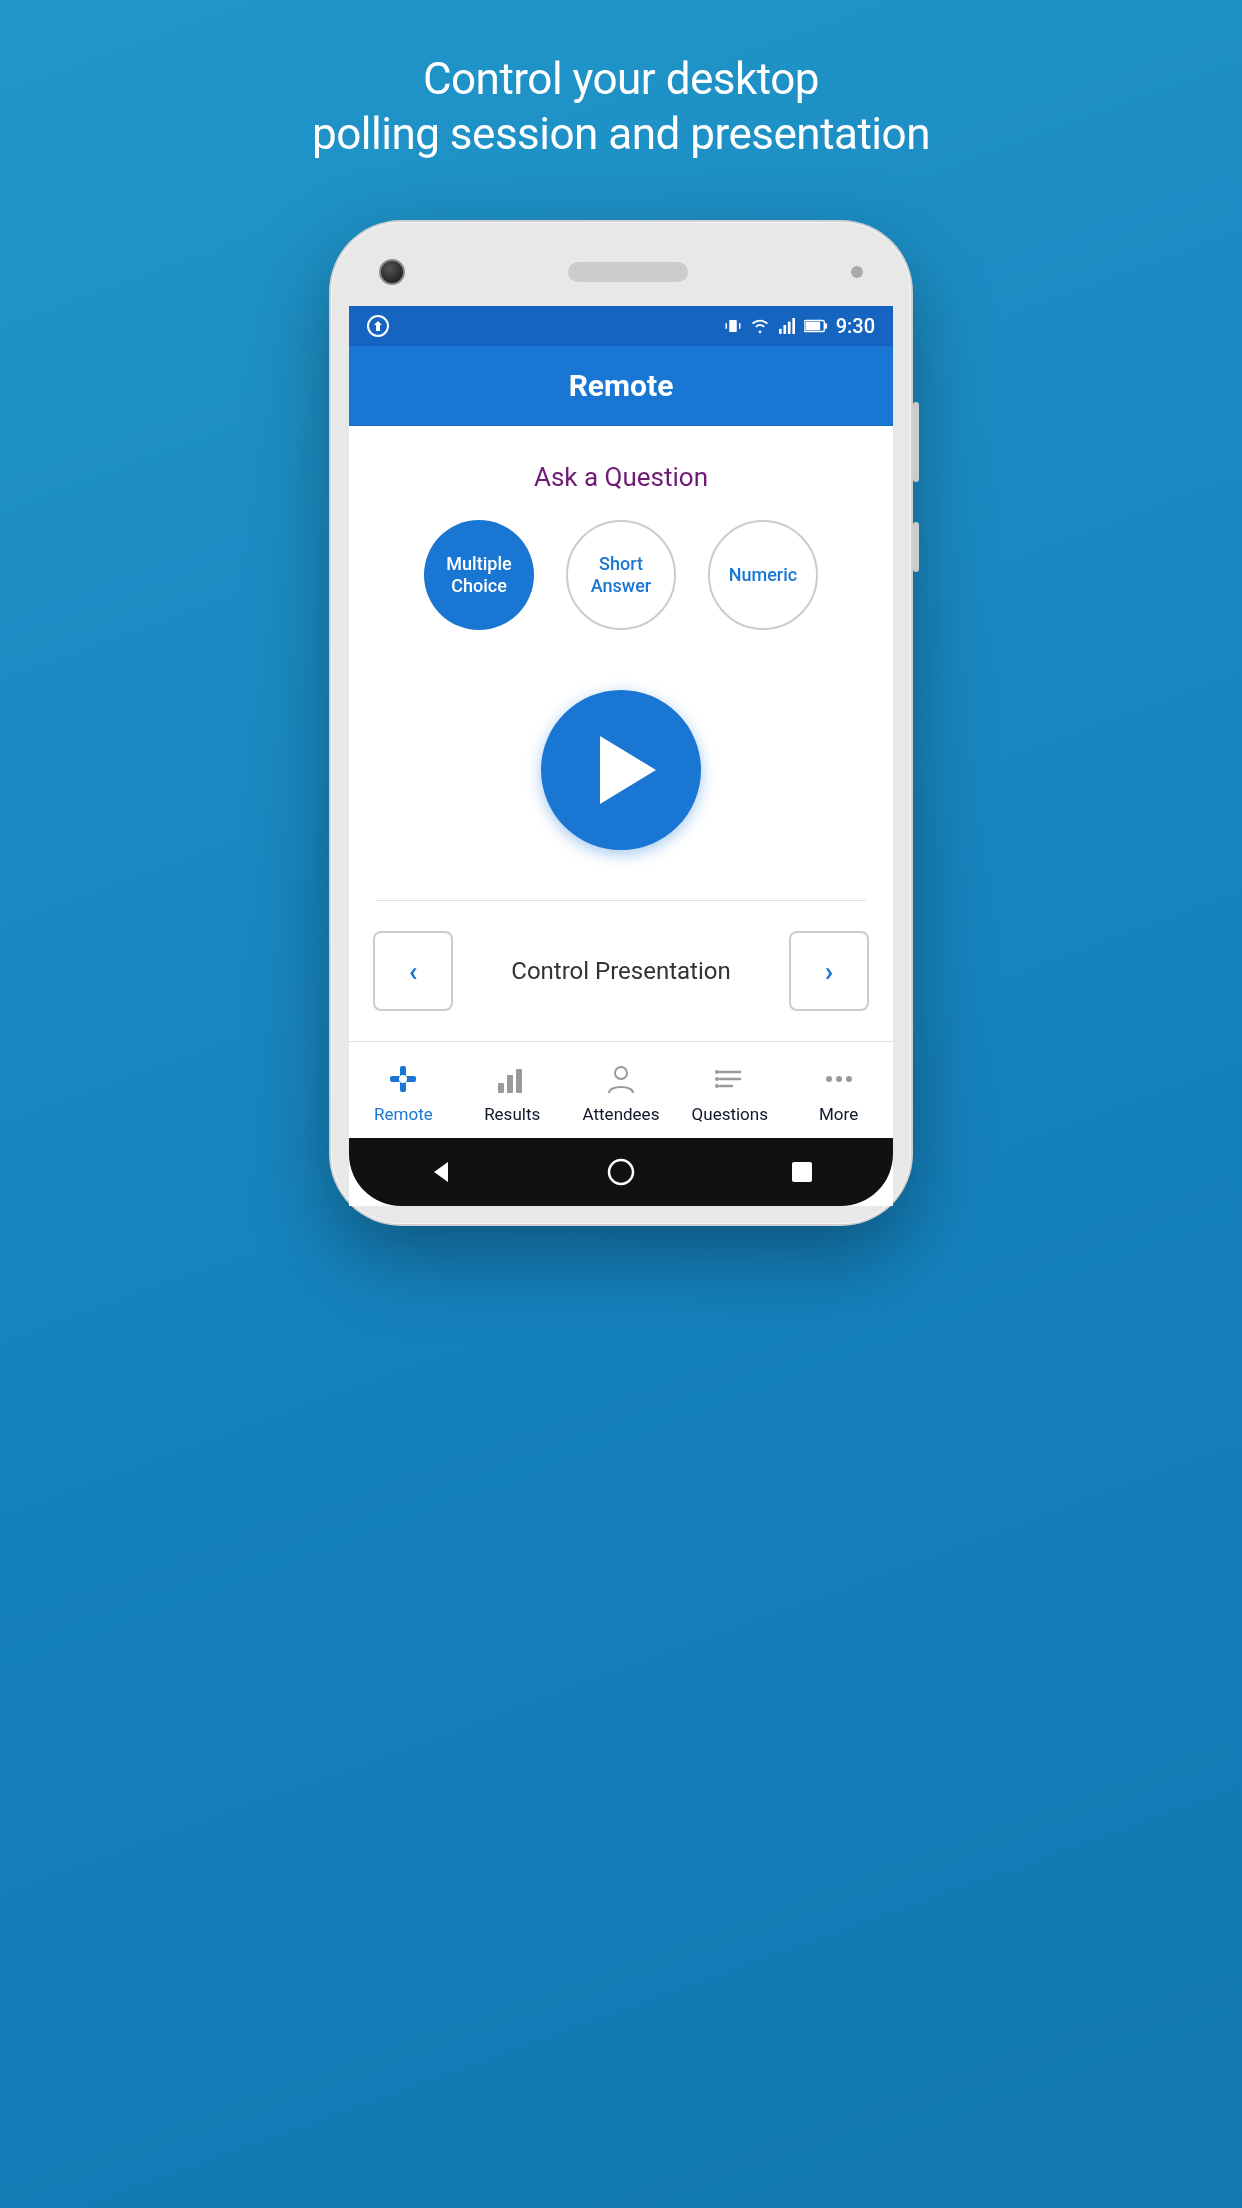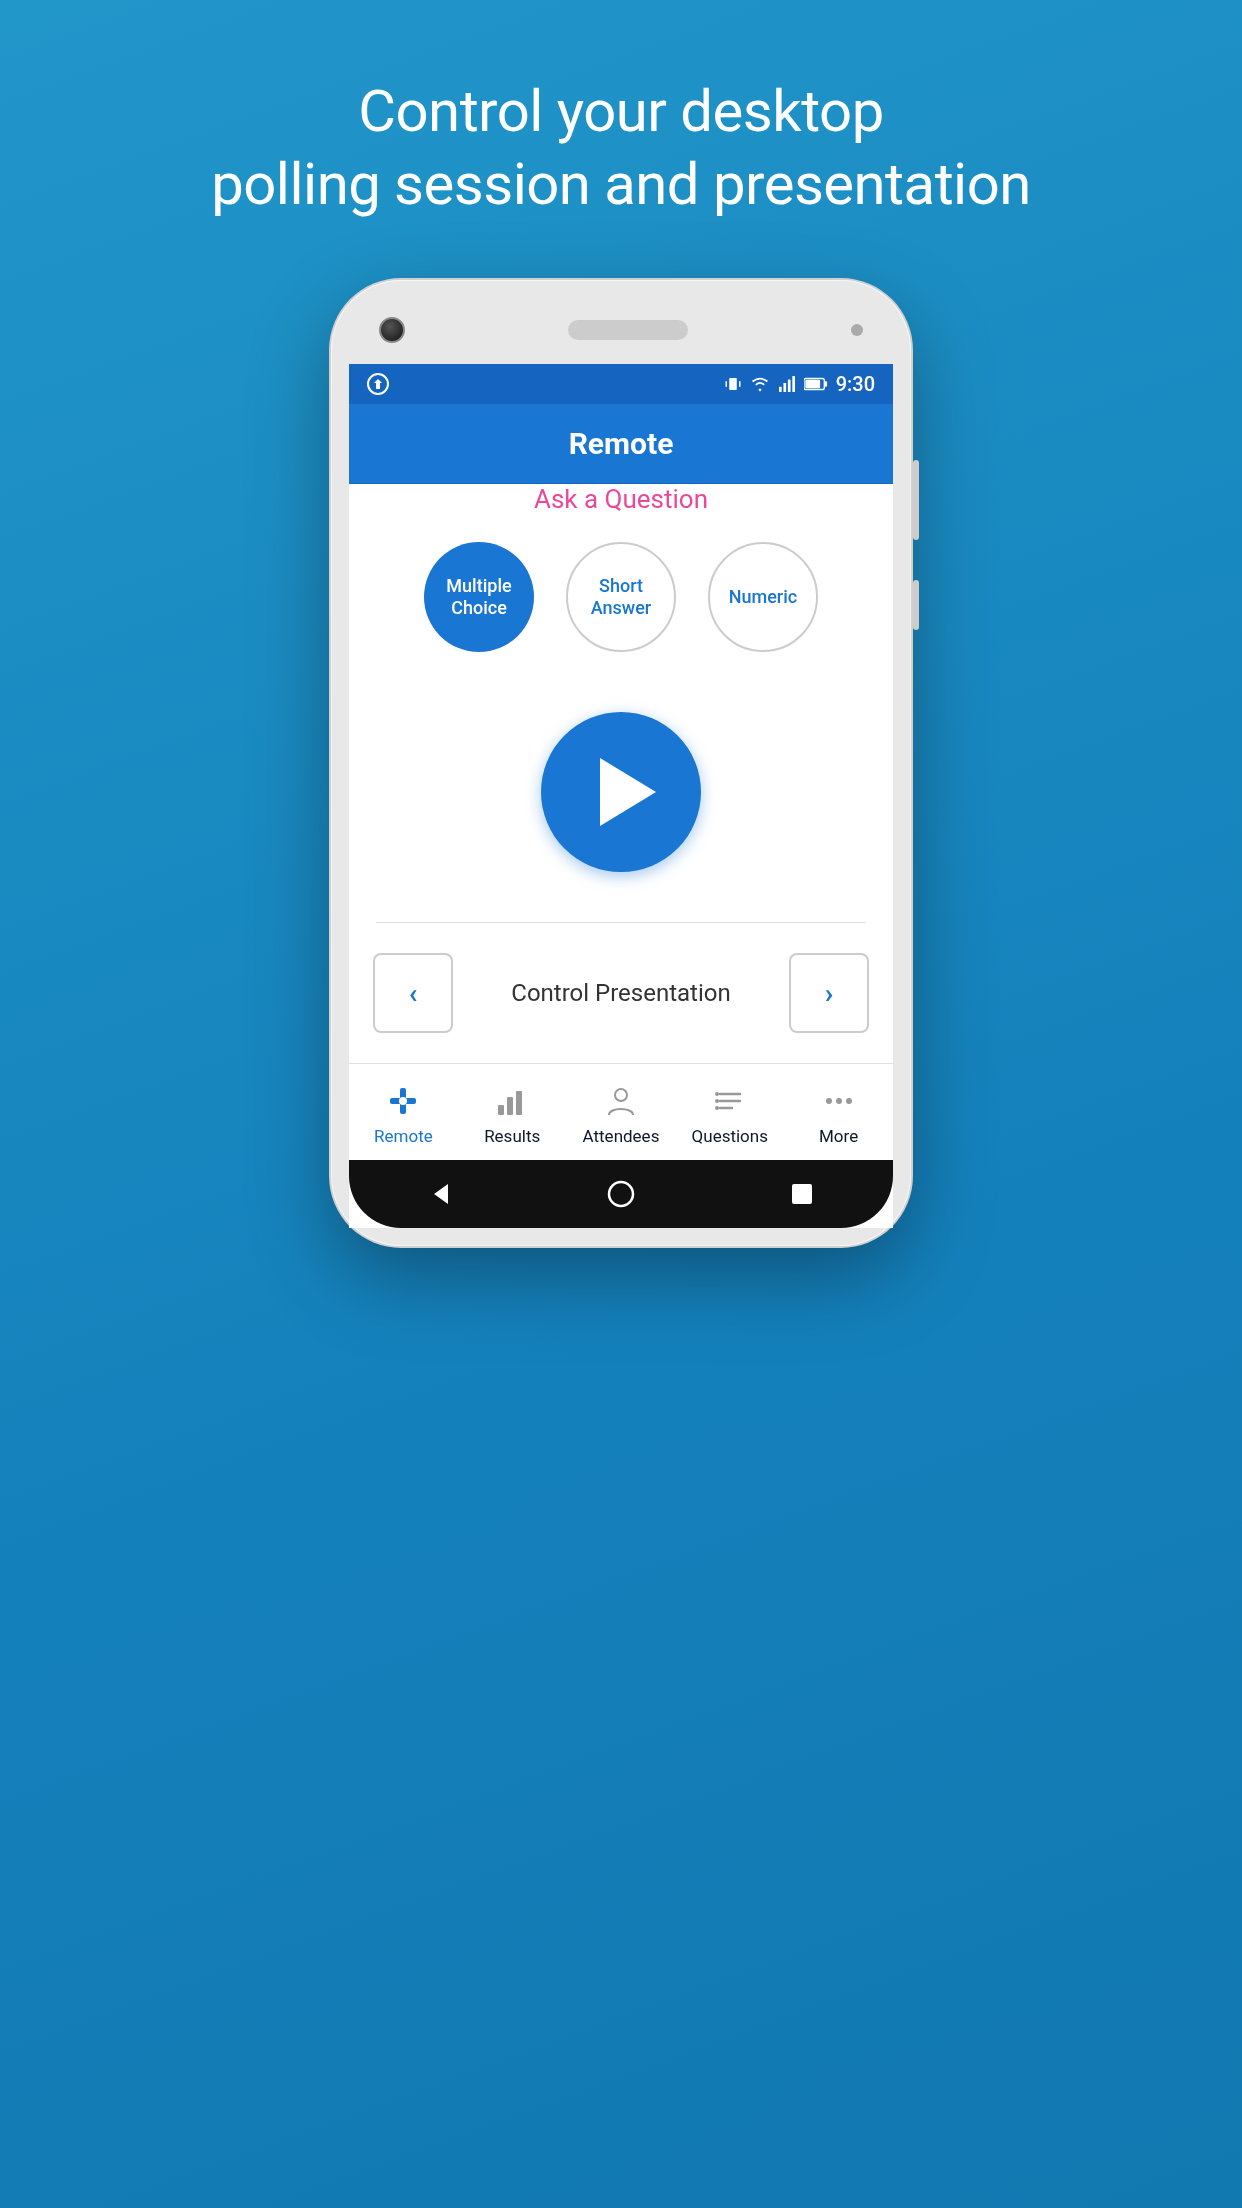--- a/index.html
+++ b/index.html
@@ -18,24 +18,24 @@
     .page-bg {
       width: 100%;
       height: 100%;
       background: linear-gradient(160deg, #2196c9 0%, #1480bb 60%, #1278b0 100%);
       display: flex;
       flex-direction: column;
       align-items: center;
     }
 
     .hero-text {
-      margin-top: 75px;
+      margin-top: 52px;
       text-align: center;
       color: white;
-      font-size: 58px;
+      font-size: 44px;
       font-weight: 400;
       line-height: 1.25;
       letter-spacing: -0.5px;
       padding: 0 80px;
     }
 
     
     .phone-shell {
       margin-top: 60px;
       width: 580px;
@@ -152,21 +152,22 @@
       flex: 1;
       display: flex;
       flex-direction: column;
       align-items: center;
       padding: 0;
     }
 
     
     .section-title {
       font-size: 26px;
-      color: #ec4899;
+      color: #701a75;
+      margin-top: 36px;
       margin-bottom: 28px;
       font-weight: 400;
     }
 
     .question-types {
       display: flex;
       gap: 32px;
       align-items: center;
       justify-content: center;
       margin-bottom: 40px;

